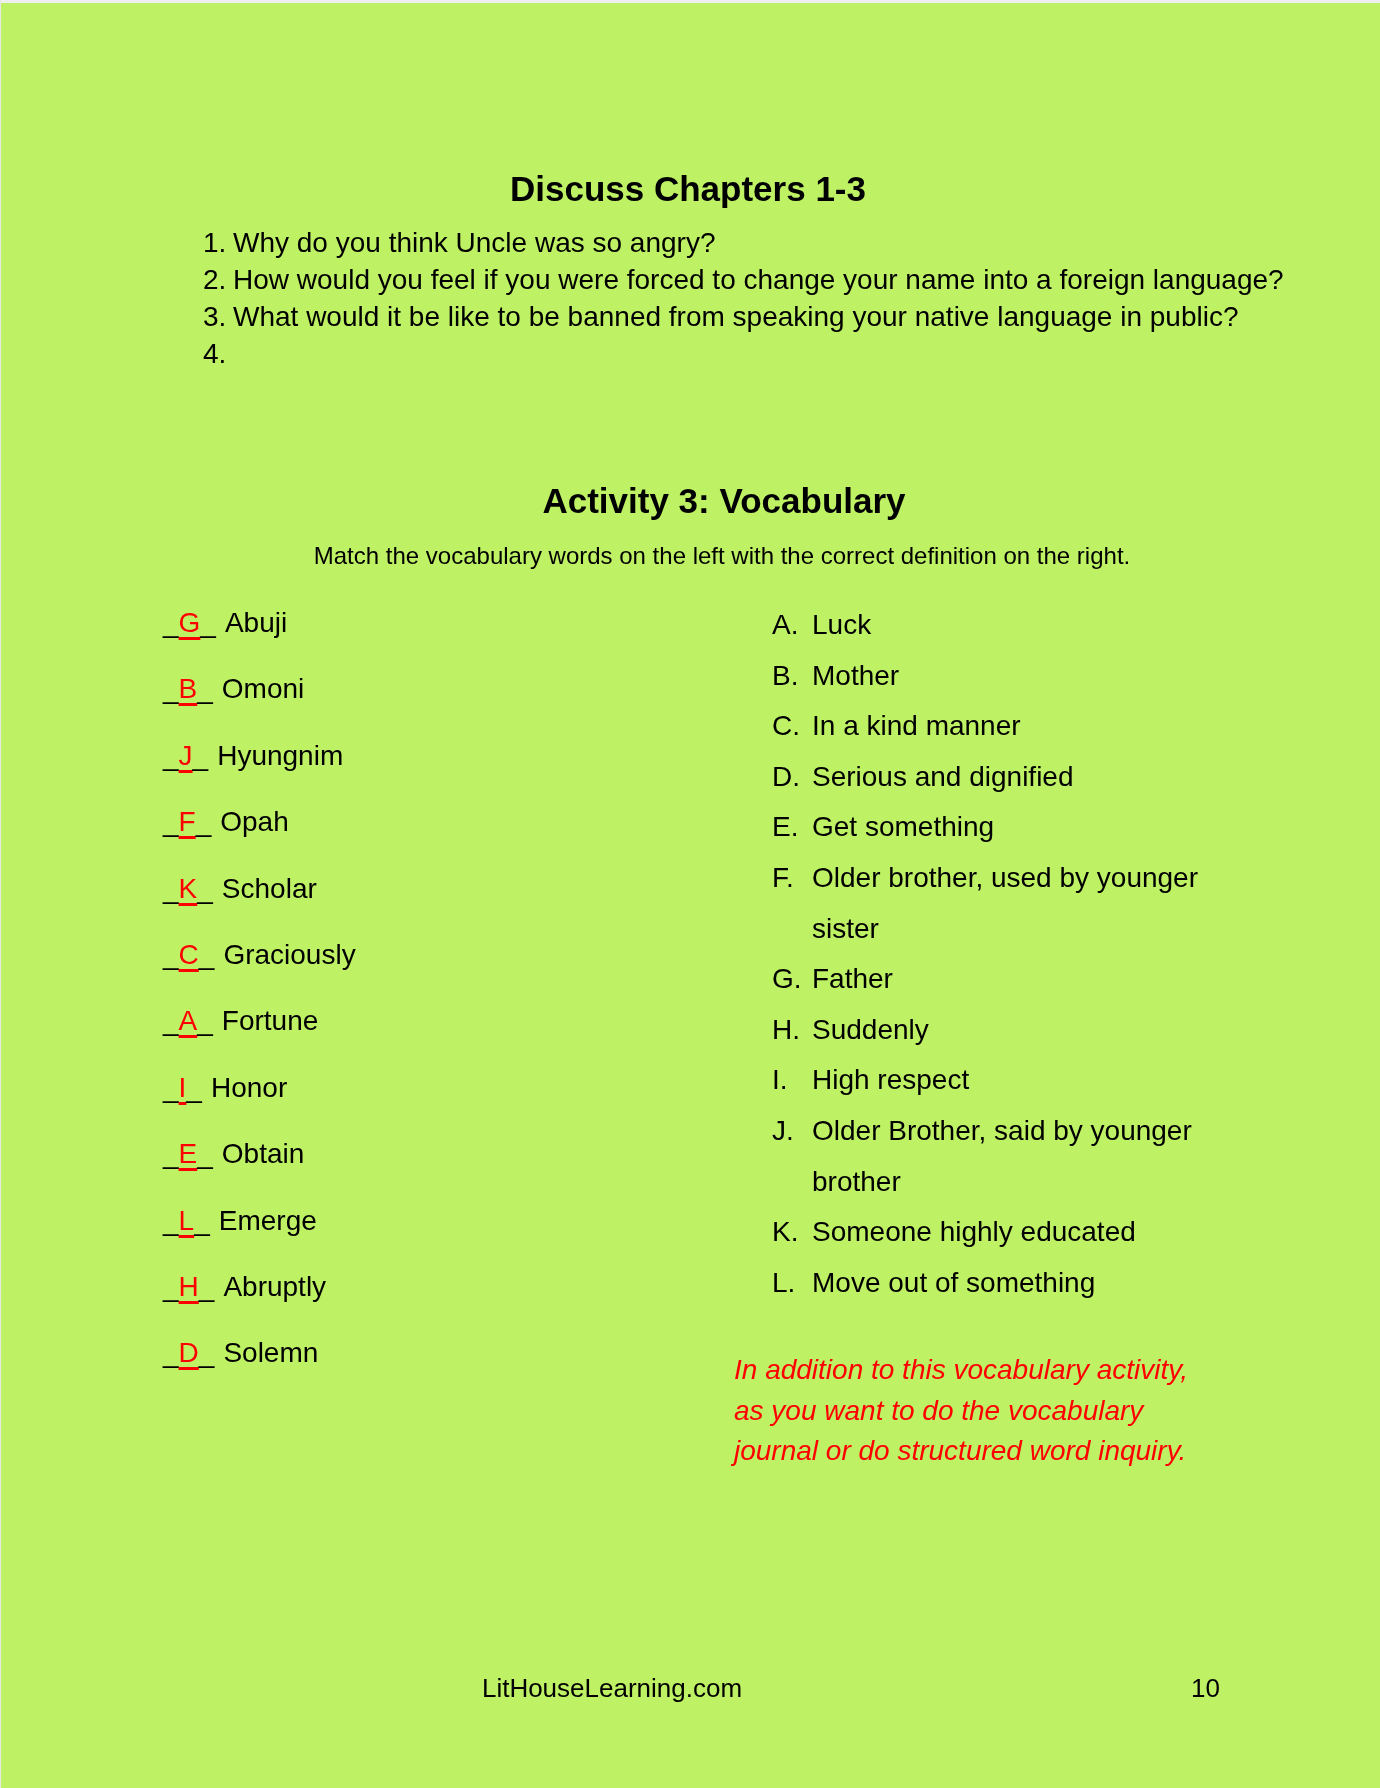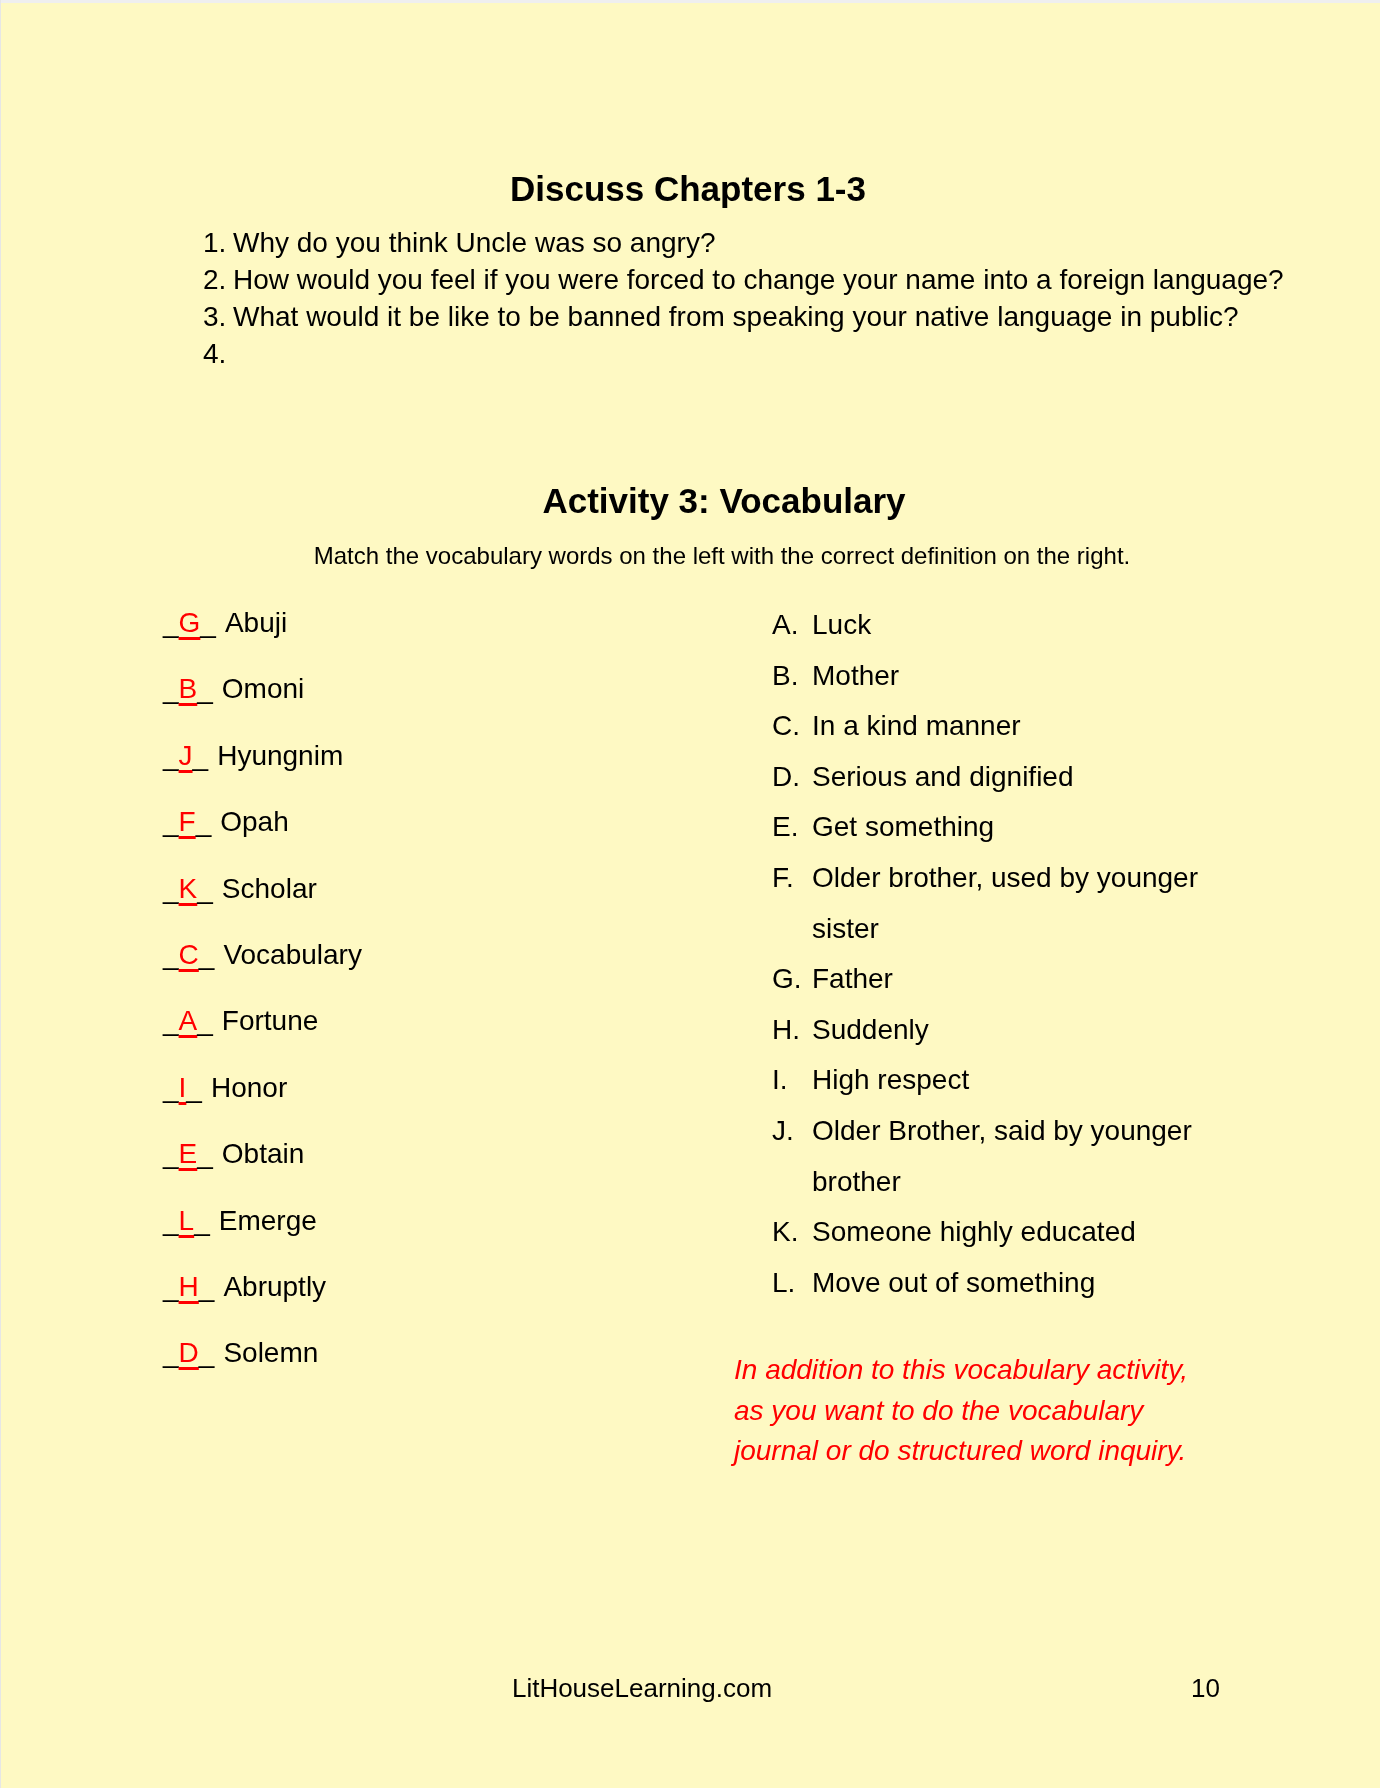--- a/index.html
+++ b/index.html
@@ -1,19 +1,19 @@
 <!DOCTYPE html>
 <html><head>
 <meta charset="utf-8">
 <style>
   html,body{margin:0;padding:0;background:#ffffff;}
   .page{
     position:relative;
     width:1380px;height:1788px;
-    background:#fef9c3;
+    background:#bef264;
     font-family:"Liberation Sans","DejaVu Sans",sans-serif;
     color:#000000;
     overflow:hidden;
   }
   .edge-top{position:absolute;top:0;left:0;width:1380px;height:3px;background:#efefef;}
   .edge-left{position:absolute;top:0;left:0;width:1px;height:1788px;background:#e6e6e6;}
 
   .doc-title{
     position:absolute;top:169px;left:0;width:1376px;
     text-align:center;font-size:35px;font-weight:bold;line-height:40px;
@@ -44,21 +44,21 @@
   .vocab-right{position:absolute;top:600px;left:772px;width:462px;font-size:28px;line-height:50.6px;}
   .def{position:relative;padding-left:40px;max-width:460px;}
   .dletter{position:absolute;left:0;top:0;}
 
   .note{
     position:absolute;top:1350px;left:734px;width:560px;
     font-size:28px;font-style:italic;line-height:40.5px;
   }
   .footer-site{
     position:absolute;top:1673px;left:0;width:1224px;
-    text-align:center;font-size:26px;line-height:30px;margin-left:30px;
+    text-align:center;font-size:26px;line-height:30px;
   }
   .page-number{
     position:absolute;top:1673px;right:160px;
     font-size:26px;line-height:30px;text-align:left;
   }
 </style>
 </head>
 <body>
 
 <div class="page">
@@ -98,21 +98,21 @@
     <div class="vrow">
       <span class="blank"><span class="u">_</span><span class="ans red" style="color: rgb(255, 0, 0);">J</span><span class="u">_</span></span><span class="word">Hyungnim</span>
     </div>
     <div class="vrow">
       <span class="blank"><span class="u">_</span><span class="ans red" style="color: rgb(255, 0, 0);">F</span><span class="u">_</span></span><span class="word">Opah</span>
     </div>
     <div class="vrow">
       <span class="blank"><span class="u">_</span><span class="ans red" style="color: rgb(255, 0, 0);">K</span><span class="u">_</span></span><span class="word">Scholar</span>
     </div>
     <div class="vrow">
-      <span class="blank"><span class="u">_</span><span class="ans red" style="color: rgb(255, 0, 0);">C</span><span class="u">_</span></span><span class="word">Vocabulary</span>
+      <span class="blank"><span class="u">_</span><span class="ans red" style="color: rgb(255, 0, 0);">C</span><span class="u">_</span></span><span class="word">Graciously</span>
     </div>
     <div class="vrow">
       <span class="blank"><span class="u">_</span><span class="ans red" style="color: rgb(255, 0, 0);">A</span><span class="u">_</span></span><span class="word">Fortune</span>
     </div>
     <div class="vrow">
       <span class="blank"><span class="u">_</span><span class="ans red" style="color: rgb(255, 0, 0);">I</span><span class="u">_</span></span><span class="word">Honor</span>
     </div>
     <div class="vrow">
       <span class="blank"><span class="u">_</span><span class="ans red" style="color: rgb(255, 0, 0);">E</span><span class="u">_</span></span><span class="word">Obtain</span>
     </div>

